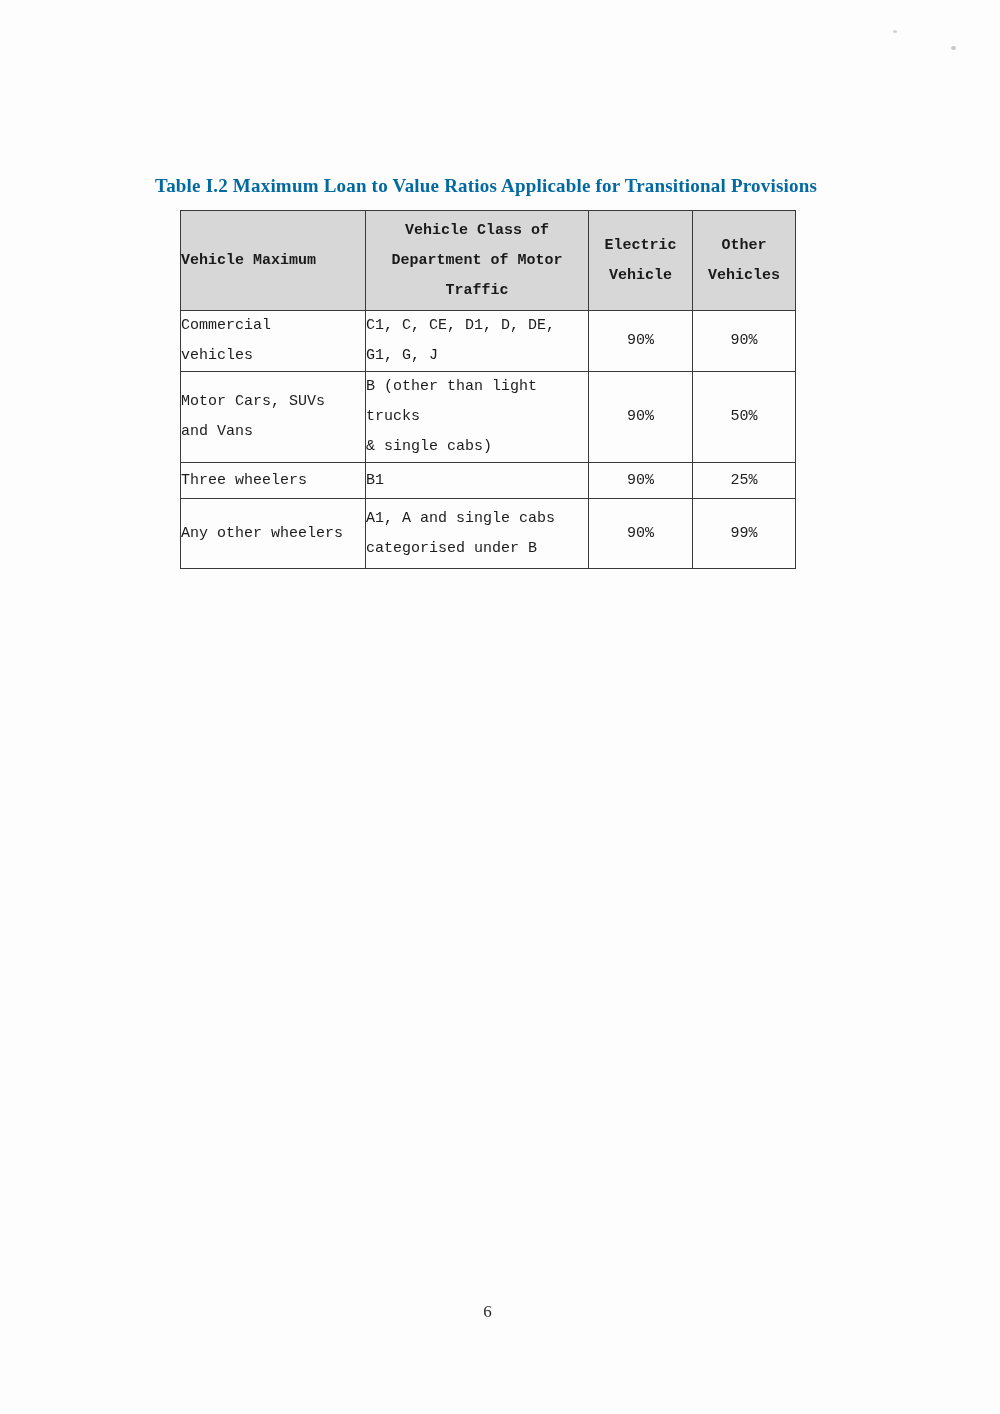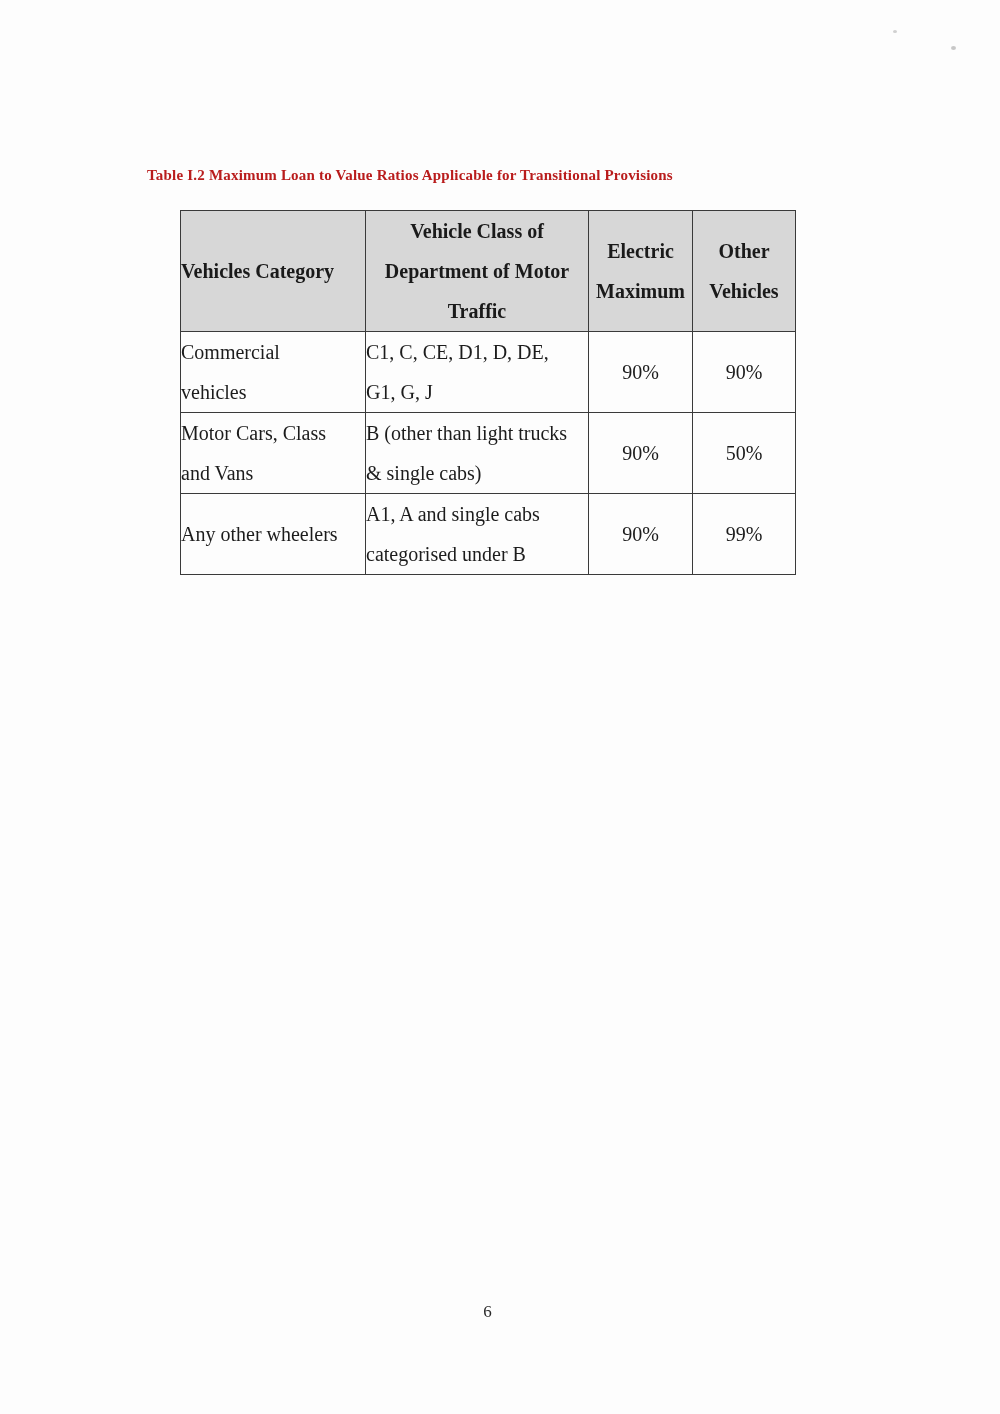--- a/index.html
+++ b/index.html
@@ -13,43 +13,44 @@
     height: 1414px;
     background: #fdfdfd;
     font-family: "Liberation Serif", "DejaVu Serif", serif;
     color: #1c1c1c;
     overflow: hidden;
   }
   .doc-title {
     position: absolute;
     left: 143px;
     top: 163px;
-    margin: 4px;
-    font-size: 15px;
+    margin: 12px;
+    font-size: 19px;
     font-weight: bold;
     letter-spacing: 0.2px;
     white-space: nowrap;
-    color: #b91c1c;
+    color: #0369a1;
   }
   table.ltv-table {
     position: absolute;
     left: 180px;
     top: 210px;
     border-collapse: collapse;
     table-layout: fixed;
   }
   .ltv-table th,
   .ltv-table td {
     border: 1.5px solid #3a3a3a;
-    font-size: 20px;
+    font-size: 15px;
     line-height: 2.0;
     white-space: pre-line;
     vertical-align: middle;
     padding: 0;
     overflow: hidden;
+    font-family: Liberation Mono, monospace;
   }
   .ltv-table thead tr { height: 100px; }
   .ltv-table th {
     background: #d7d7d7;
     font-weight: bold;
     color: #1a1a1a;
   }
   .cell-left {
     text-align: left;
     padding-left: 9px;
@@ -87,46 +88,52 @@
 
   <table class="ltv-table">
     <colgroup>
       <col style="width:185px">
       <col style="width:223px">
       <col style="width:104px">
       <col style="width:103px">
     </colgroup>
     <thead>
       <tr>
-        <th class="cell-left">Vehicles Category</th>
+        <th class="cell-left">Vehicle Maximum</th>
         <th class="cell-center">Vehicle Class of
 Department of Motor
 Traffic</th>
         <th class="cell-center">Electric
-Maximum</th>
+Vehicle</th>
         <th class="cell-center">Other
 Vehicles</th>
       </tr>
     </thead>
     <tbody>
       <tr class="h72">
         <td class="cell-left">Commercial
 vehicles</td>
         <td class="cell-left">C1, C, CE, D1, D, DE,
 G1, G, J</td>
         <td class="cell-center">90%</td>
         <td class="cell-center">90%</td>
       </tr>
       <tr class="h70">
-        <td class="cell-left">Motor Cars, Class
+        <td class="cell-left">Motor Cars, SUVs
 and Vans</td>
         <td class="cell-left">B (other than light trucks
 &amp; single cabs)</td>
         <td class="cell-center">90%</td>
         <td class="cell-center">50%</td>
+      </tr>
+      <tr class="h36">
+        <td class="cell-left">Three wheelers</td>
+        <td class="cell-left">B1</td>
+        <td class="cell-center">90%</td>
+        <td class="cell-center">25%</td>
       </tr>
       <tr class="h70">
         <td class="cell-left">Any other wheelers</td>
         <td class="cell-left">A1, A and single cabs
 categorised under B</td>
         <td class="cell-center">90%</td>
         <td class="cell-center">99%</td>
       </tr>
     </tbody>
   </table>

